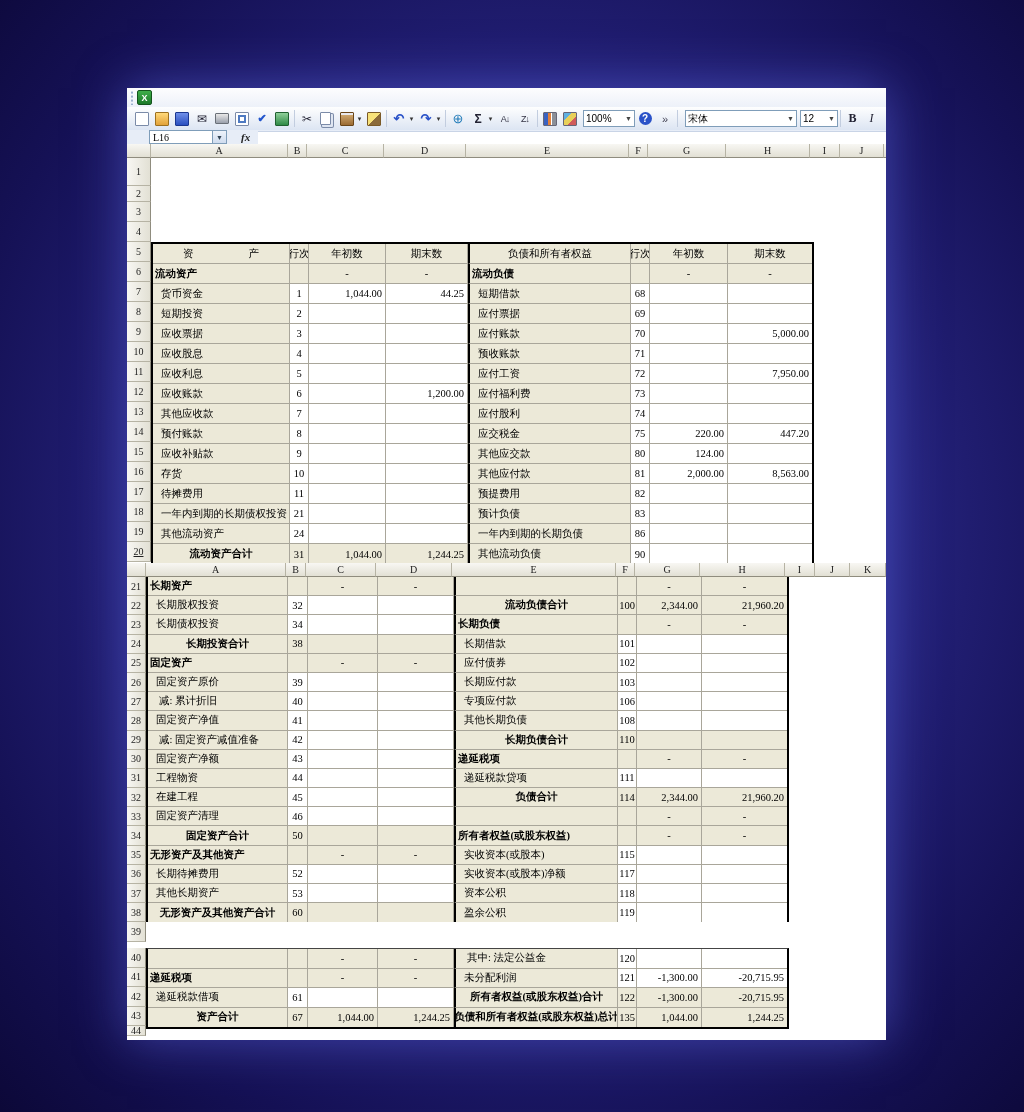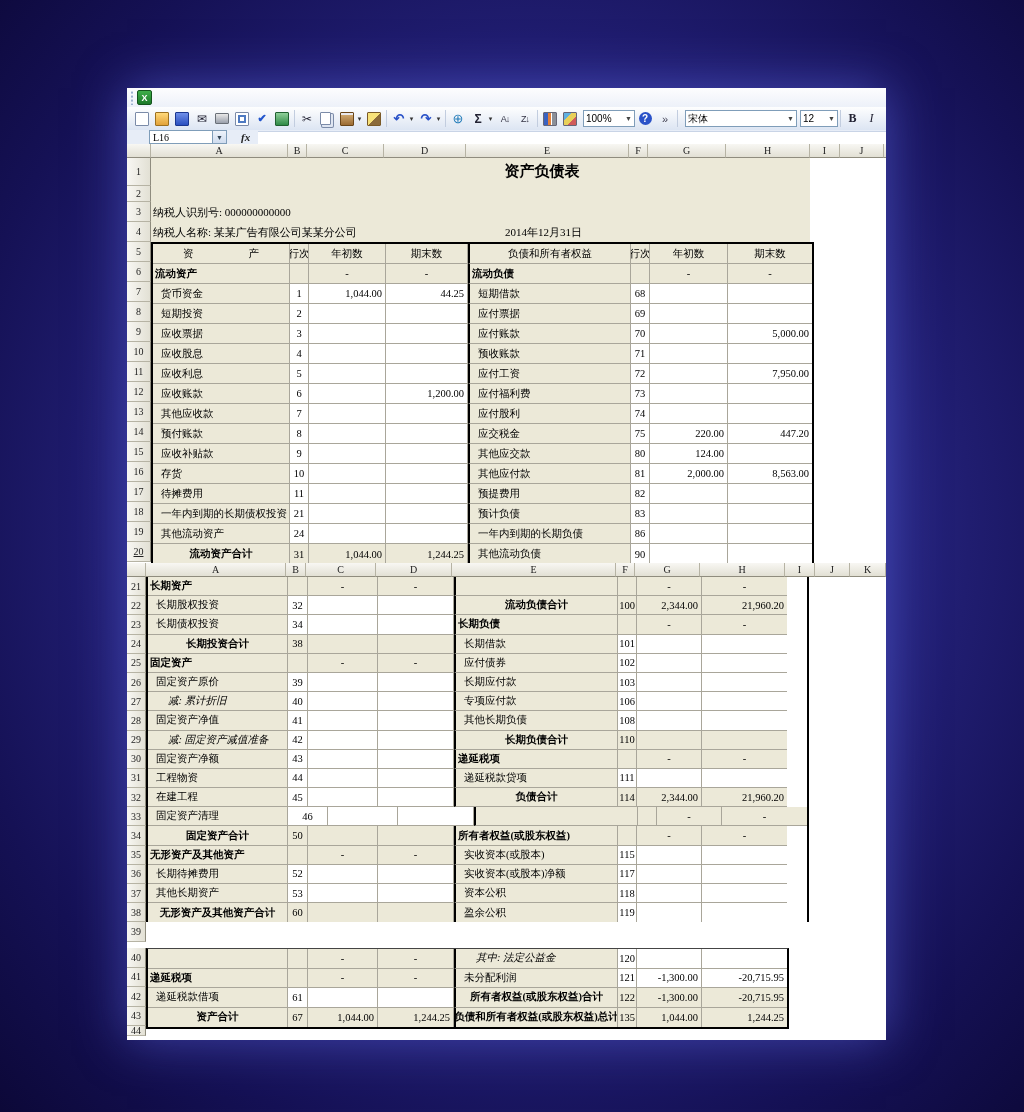--- a/index.html
+++ b/index.html
@@ -85,21 +85,21 @@
   .tbl{position:absolute;background:#fff;border:2px solid #000;}
   .trow{display:flex;}
   .c{box-sizing:border-box;flex:none;border-right:1px solid #A9A69A;border-bottom:1px solid #A9A69A;
     font:10.5px "Liberation Serif",serif;color:#000;padding:0 2px;display:flex;align-items:center;
     overflow:hidden;white-space:nowrap;background:#fff;}
   .c.beige{background:#ECE9D8;}
   .c.num{justify-content:flex-end;padding-right:3px;}
   .c.ctr{justify-content:center;}
   .c.bold{font-weight:bold;}
   .c.ind1{padding-left:8px;}
-  .c.ind2{padding-left:20px;font-style:italic;}
+  .c.ind2{padding-left:11px;}
   .c.divL{border-left:2px solid #000;}
   .c.hdrA{justify-content:space-between;padding:0 30px;}
   .trow:last-child .c{border-bottom:none;}
   .c:last-child{border-right:none;}
   #table1{border-bottom:none;}
   #table2{border-top:none;border-bottom:none;}
   #table3{border-top:1px solid #444;}
 </style>
 </head>
 <body>
@@ -226,26 +226,20 @@
         <div class="rn" style="height: 20px;">13</div>
         <div class="rn" style="height: 20px;">14</div>
         <div class="rn" style="height: 20px;">15</div>
         <div class="rn" style="height: 20px;">16</div>
         <div class="rn" style="height: 20px;">17</div>
         <div class="rn" style="height: 20px;">18</div>
         <div class="rn" style="height: 20px;">19</div>
         <div class="rn" style="height: 20px; text-decoration: underline;">20</div>
       </div>
 
-    <div id="titlearea">
-      <div id="doc-title">资产负债表</div>
-      <div class="doc-line" id="doc-taxid">纳税人识别号: 000000000000</div>
-      <div class="doc-line" id="doc-name">纳税人名称: 某某广告有限公司某某分公司</div>
-      <div class="doc-line" id="doc-date">2014年12月31日</div>
-    </div>
 
     <div class="tbl" id="table1" style="left:24px;top:154px">
         <div class="trow" style="height: 20px;">
           <div class="c beige hdrA" style="width: 137px;">
             <span>资</span>
             <span>产</span>
           </div>
           <div class="c beige ctr" style="width: 19px;">行次</div>
           <div class="c beige ctr" style="width: 77px;">年初数</div>
           <div class="c beige ctr" style="width: 82px;">期末数</div>
@@ -558,21 +552,21 @@
           <div class="c ctr" style="width: 20px;">45</div>
           <div class="c num" style="width: 70px;"></div>
           <div class="c num" style="width: 76px;"></div>
           <div class="c beige bold ctr divL" style="width: 164px;">负债合计</div>
           <div class="c ctr beige" style="width: 19px;">114</div>
           <div class="c num beige" style="width: 65px;">2,344.00</div>
           <div class="c num beige" style="width: 85px;">21,960.20</div>
         </div>
         <div class="trow" style="height: 19.2px;">
           <div class="c beige ind1" style="width: 140px;">固定资产清理</div>
-          <div class="c ctr" style="width: 40px;">46</div>
+          <div class="c ctr" style="width: 20px;">46</div>
           <div class="c num" style="width: 70px;"></div>
           <div class="c num" style="width: 76px;"></div>
           <div class="c beige divL" style="width: 164px;"></div>
           <div class="c ctr beige" style="width: 19px;"></div>
           <div class="c ctr beige" style="width: 65px;">-</div>
           <div class="c ctr beige" style="width: 85px;">-</div>
         </div>
         <div class="trow" style="height: 19.2px;">
           <div class="c beige bold ctr" style="width: 140px;">固定资产合计</div>
           <div class="c ctr beige" style="width: 20px;">50</div>

